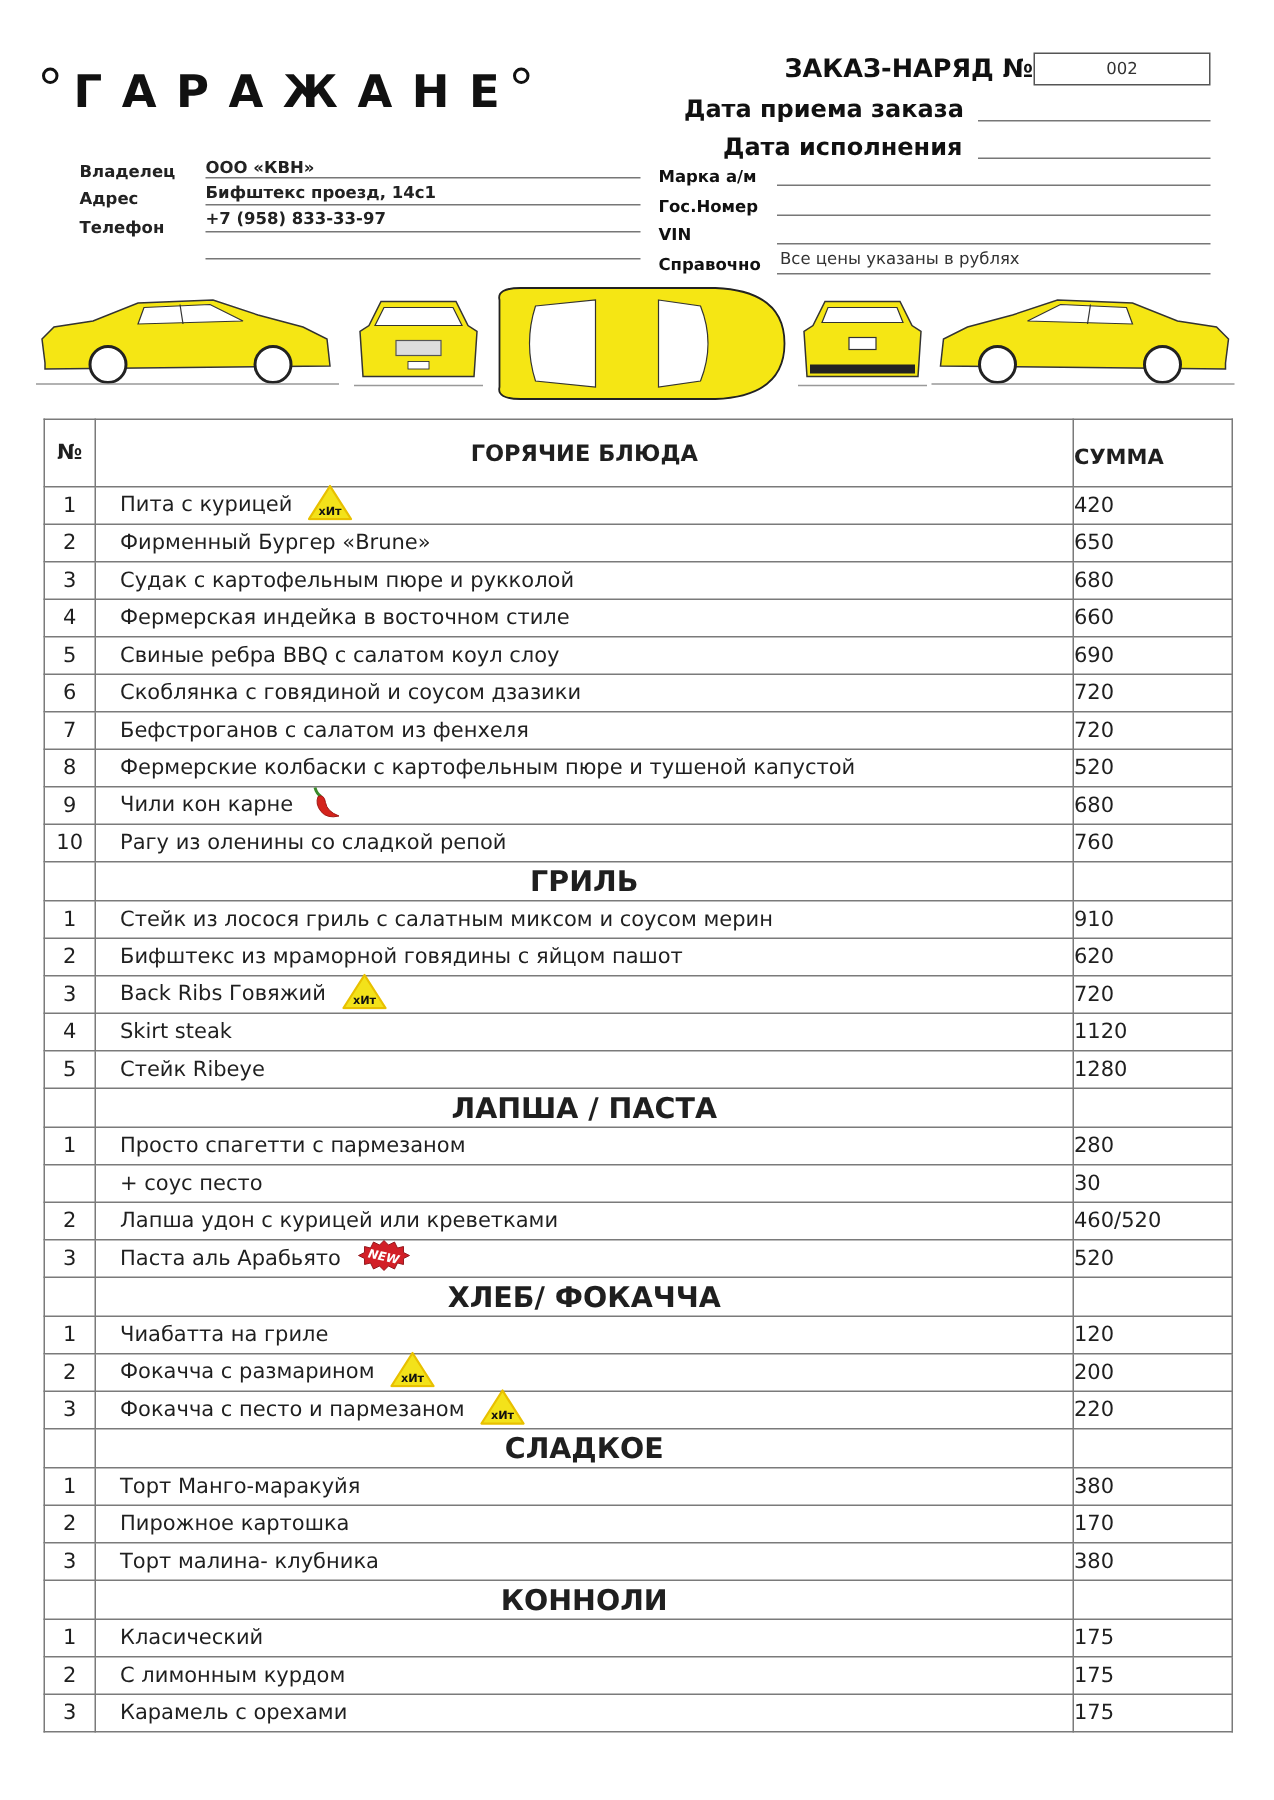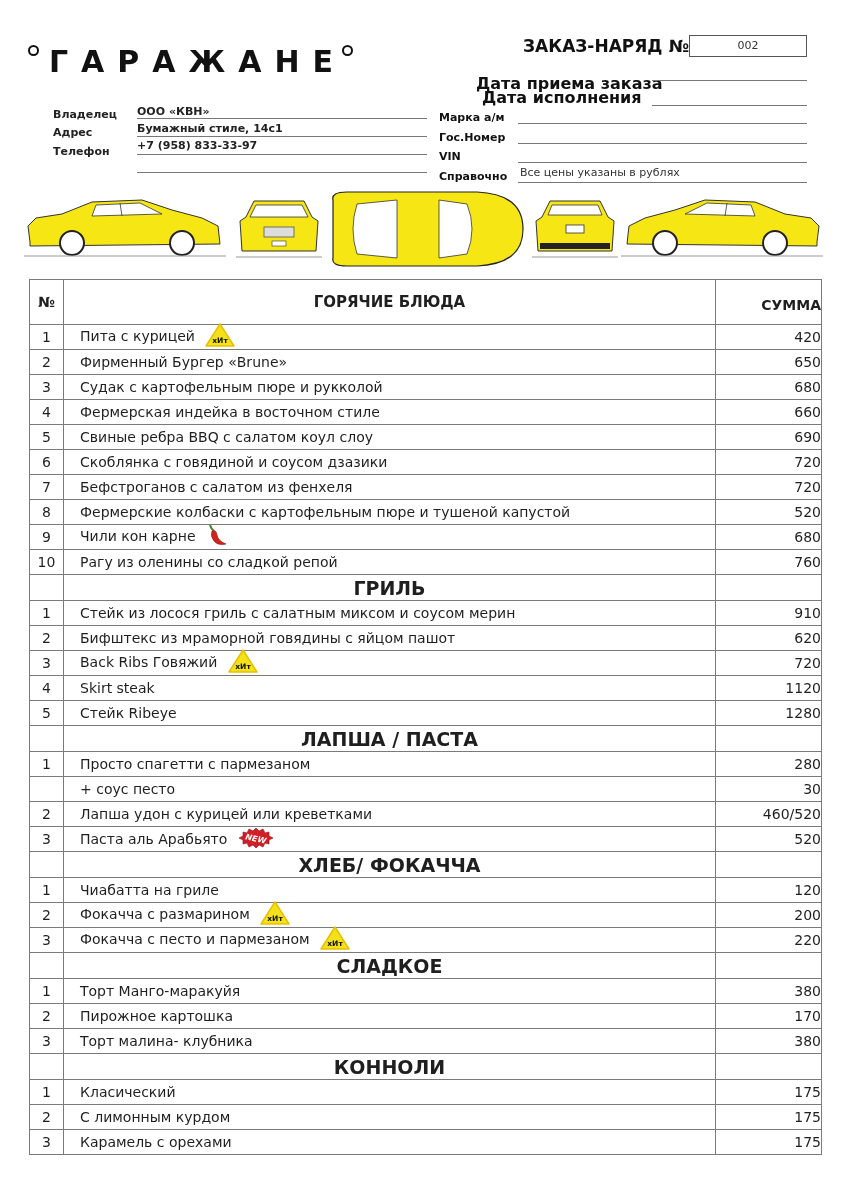--- a/index.html
+++ b/index.html
@@ -27,21 +27,21 @@
   .note { font-size: 11px; color: #333; white-space: nowrap; }
 
   
   .car { position: absolute; }
 
   
   .tbl { position: absolute; left: 29px; top: 279px; width: 793px; border-collapse: collapse; }
   .tbl td { border: 1.5px solid #7a7a7a; padding: 0; font-size: 14px; color: #1f1f1f; height: 24px; line-height: 22px; }
   .tbl td.no { width: 33px; text-align: center; }
   .tbl td.name { padding-left: 16px; position: relative; white-space: nowrap; }
-  .tbl td.sum { width: 105px; text-align: right; }
+  .tbl td.sum { width: 105px; text-align: left; }
   .tbl tr.head td { height: 38px; font-weight: bold; }
   .tbl tr.head td.no { font-size: 14px; }
   .tbl tr.head td.name { text-align: center; padding-left: 0; font-size: 15px; }
   .tbl tr.head td.sum { font-size: 14px; padding-top: 6px; }
   .tbl tr.section td { height: 25px; font-weight: bold; }
   .tbl tr.section td.name { text-align: center; padding-left: 0; font-size: 19px; }
 
   .badge { display: inline-block; vertical-align: middle; margin-left: 6px; position: relative; top: -2px; }
 </style>
 </head>
@@ -53,32 +53,32 @@
   <span class="logo-dot right"></span>
 </div>
 
 <div class="abs" style="left:0;top:0;">
   <span class="abs lbl" style="left:53px;top:108px;text-align:right;">Владелец</span>
   <span class="abs lbl" style="left:53px;top:126px;">Адрес</span>
   <span class="abs lbl" style="left:53px;top:145px;">Телефон</span>
 
   <span class="abs val" style="left:137px;top:105px;">ООО «КВН»</span>
   <div class="abs uline" style="left:137px;top:118px;width:290px;"></div>
-  <span class="abs val" style="left:137px;top:122px;">Бумажный стиле, 14с1</span>
+  <span class="abs val" style="left:137px;top:122px;">Бифштекс проезд, 14с1</span>
   <div class="abs uline" style="left:137px;top:136px;width:290px;"></div>
   <span class="abs val" style="left:137px;top:139px;">+7 (958) 833-33-97</span>
   <div class="abs uline" style="left:137px;top:154px;width:290px;"></div>
   <div class="abs uline" style="left:137px;top:172px;width:290px;"></div>
 </div>
 
 <div class="abs" style="left:0;top:0;">
   <span class="abs order-title" style="left:523px;top:36px;">ЗАКАЗ-НАРЯД №</span>
   <div class="abs order-box" style="left:689px;top:35px;">002</div>
 
-  <span class="abs date-lbl" style="left:456px;top:74px;margin-left:20px;">Дата приема заказа</span>
+  <span class="abs date-lbl" style="left:456px;top:63px;">Дата приема заказа</span>
   <div class="abs uline" style="left:652px;top:80px;width:155px;"></div>
 
   <span class="abs date-lbl" style="left:482px;top:88px;">Дата исполнения</span>
   <div class="abs uline" style="left:652px;top:105px;width:155px;"></div>
 
   <span class="abs small-lbl" style="left:439px;top:111px;">Марка а/м</span>
   <div class="abs uline" style="left:518px;top:123px;width:289px;"></div>
 
   <span class="abs small-lbl" style="left:439px;top:131px;">Гос.Номер</span>
   <div class="abs uline" style="left:518px;top:143px;width:289px;"></div>

